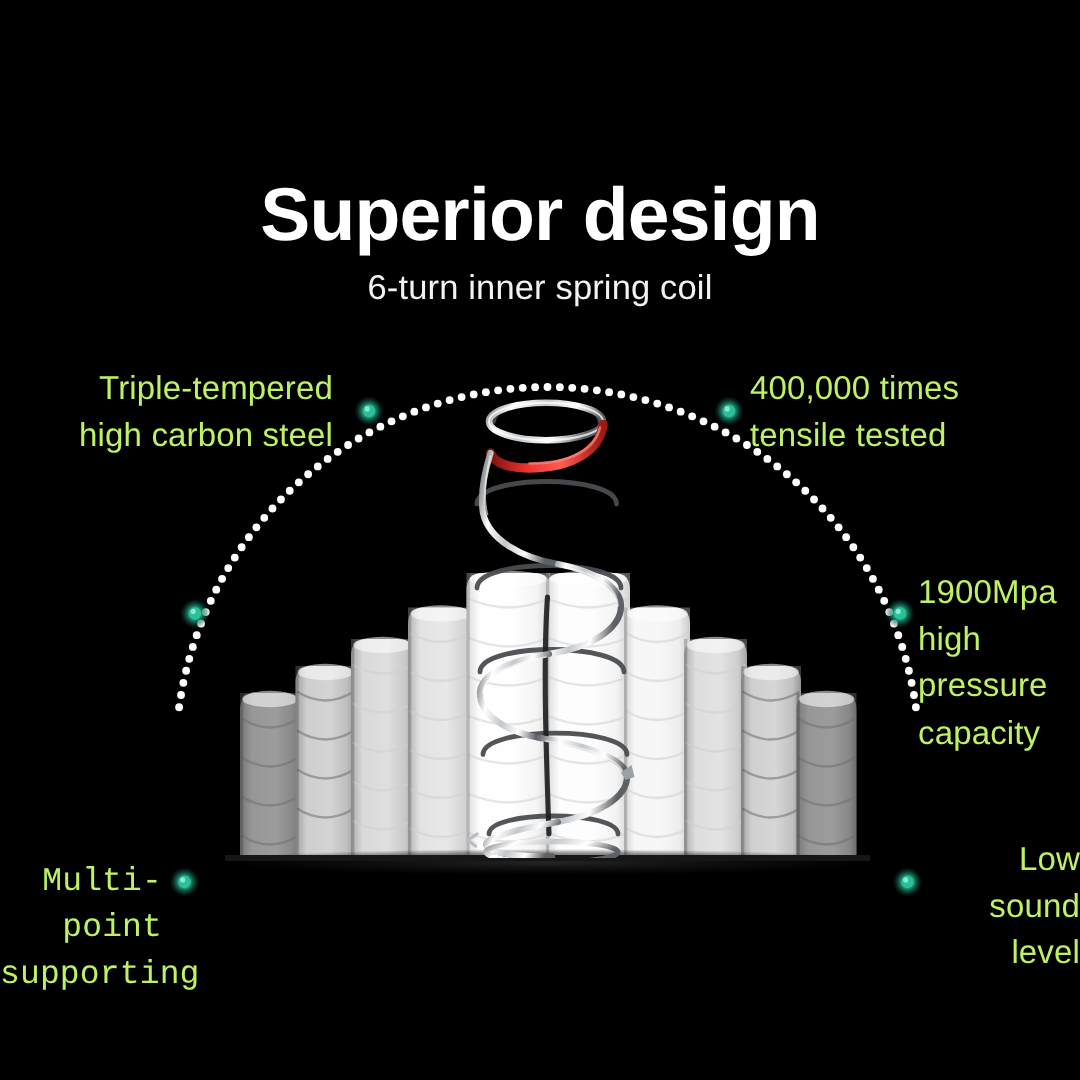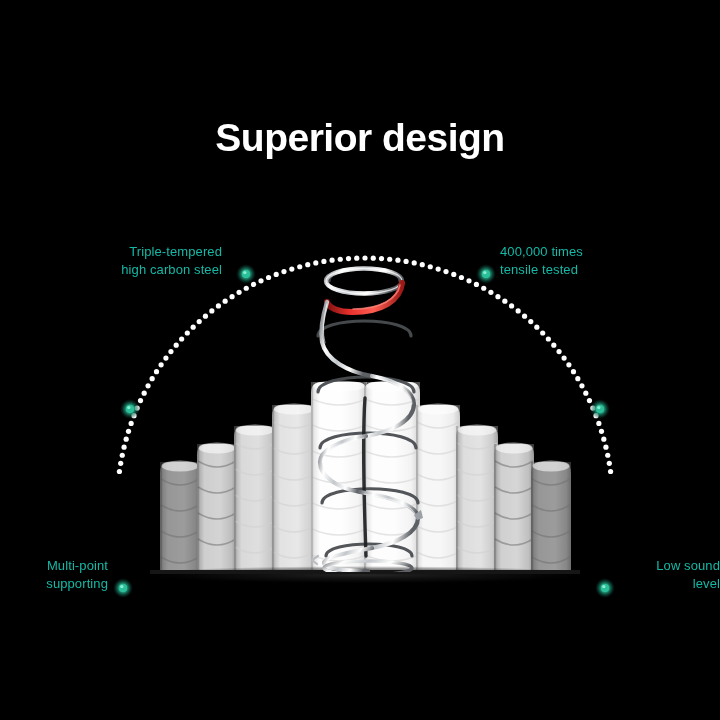--- a/index.html
+++ b/index.html
@@ -12,54 +12,55 @@
   }
   #stage{
     position:absolute;inset:0;width:720px;height:720px;
     background:#000;overflow:hidden;
   }
 
   
   #title{
     position:absolute;left:0;top:118px;width:720px;
     text-align:center;color:#ffffff;
-    font-size:39px;font-weight:700;letter-spacing:-0.5px;
+    font-size:50px;font-weight:700;letter-spacing:-0.5px;
     line-height:1.02;
   }
   #subtitle{
     position:absolute;left:0;top:178px;width:720px;
     text-align:center;color:#f2f2f2;
     font-size:23px;font-weight:400;letter-spacing:0.1px;
   }
 
   
   #artwork{position:absolute;left:0;top:0;width:720px;height:720px;}
 
   
   .callout{
-    position:absolute;color:#14b8a6;
-    font-size:13px;font-weight:400;line-height:1.42;
+    position:absolute;color:#bef264;
+    font-size:22px;font-weight:400;line-height:1.42;
     letter-spacing:0.1px;white-space:pre-line;
   }
   .callout.left{text-align:right;}
   .callout.right{text-align:left;}
 
   #cal-triple   {left:20px; top:243px; width:202px;}
   #cal-rebound  {left:0px;  top:379px; width:124px;}
-  #cal-multi    {left:0px;  top:557px; width:108px;}
+  #cal-multi    {left:0px;  top:572px; width:108px;font-family:Liberation Mono, monospace;}
   #cal-tensile  {left:500px;top:243px; width:200px;}
   #cal-pressure {left:612px;top:379px; width:108px;}
   #cal-lowsound {left:620px;top:557px; width:100px;text-align:right;}
 </style>
 </head>
 <body>
 
 <div id="stage">
 
   <div id="title">Superior design</div>
+  <div id="subtitle">6-turn inner spring coil</div>
 
   <svg id="artwork" viewBox="0 0 720 720">
     <defs>
 
       <radialGradient id="nodeGlow">
         <stop offset="0%" stop-color="#9ff4d8" stop-opacity="1"></stop>
         <stop offset="34%" stop-color="#2bbf9a" stop-opacity="0.95"></stop>
         <stop offset="68%" stop-color="#15705a" stop-opacity="0.55"></stop>
         <stop offset="100%" stop-color="#0a3b30" stop-opacity="0"></stop>
       </radialGradient>
@@ -439,17 +440,20 @@
   <div class="callout left" id="cal-triple">Triple-tempered
 high carbon steel</div>
 
 
   <div class="callout left" id="cal-multi">Multi-point
 supporting</div>
 
   <div class="callout right" id="cal-tensile">400,000 times
 tensile tested</div>
 
+  <div class="callout right" id="cal-pressure">1900Mpa
+high pressure
+capacity</div>
 
   <div class="callout right" id="cal-lowsound">Low sound
 level</div>
 
 </div>
 
 </body></html>

